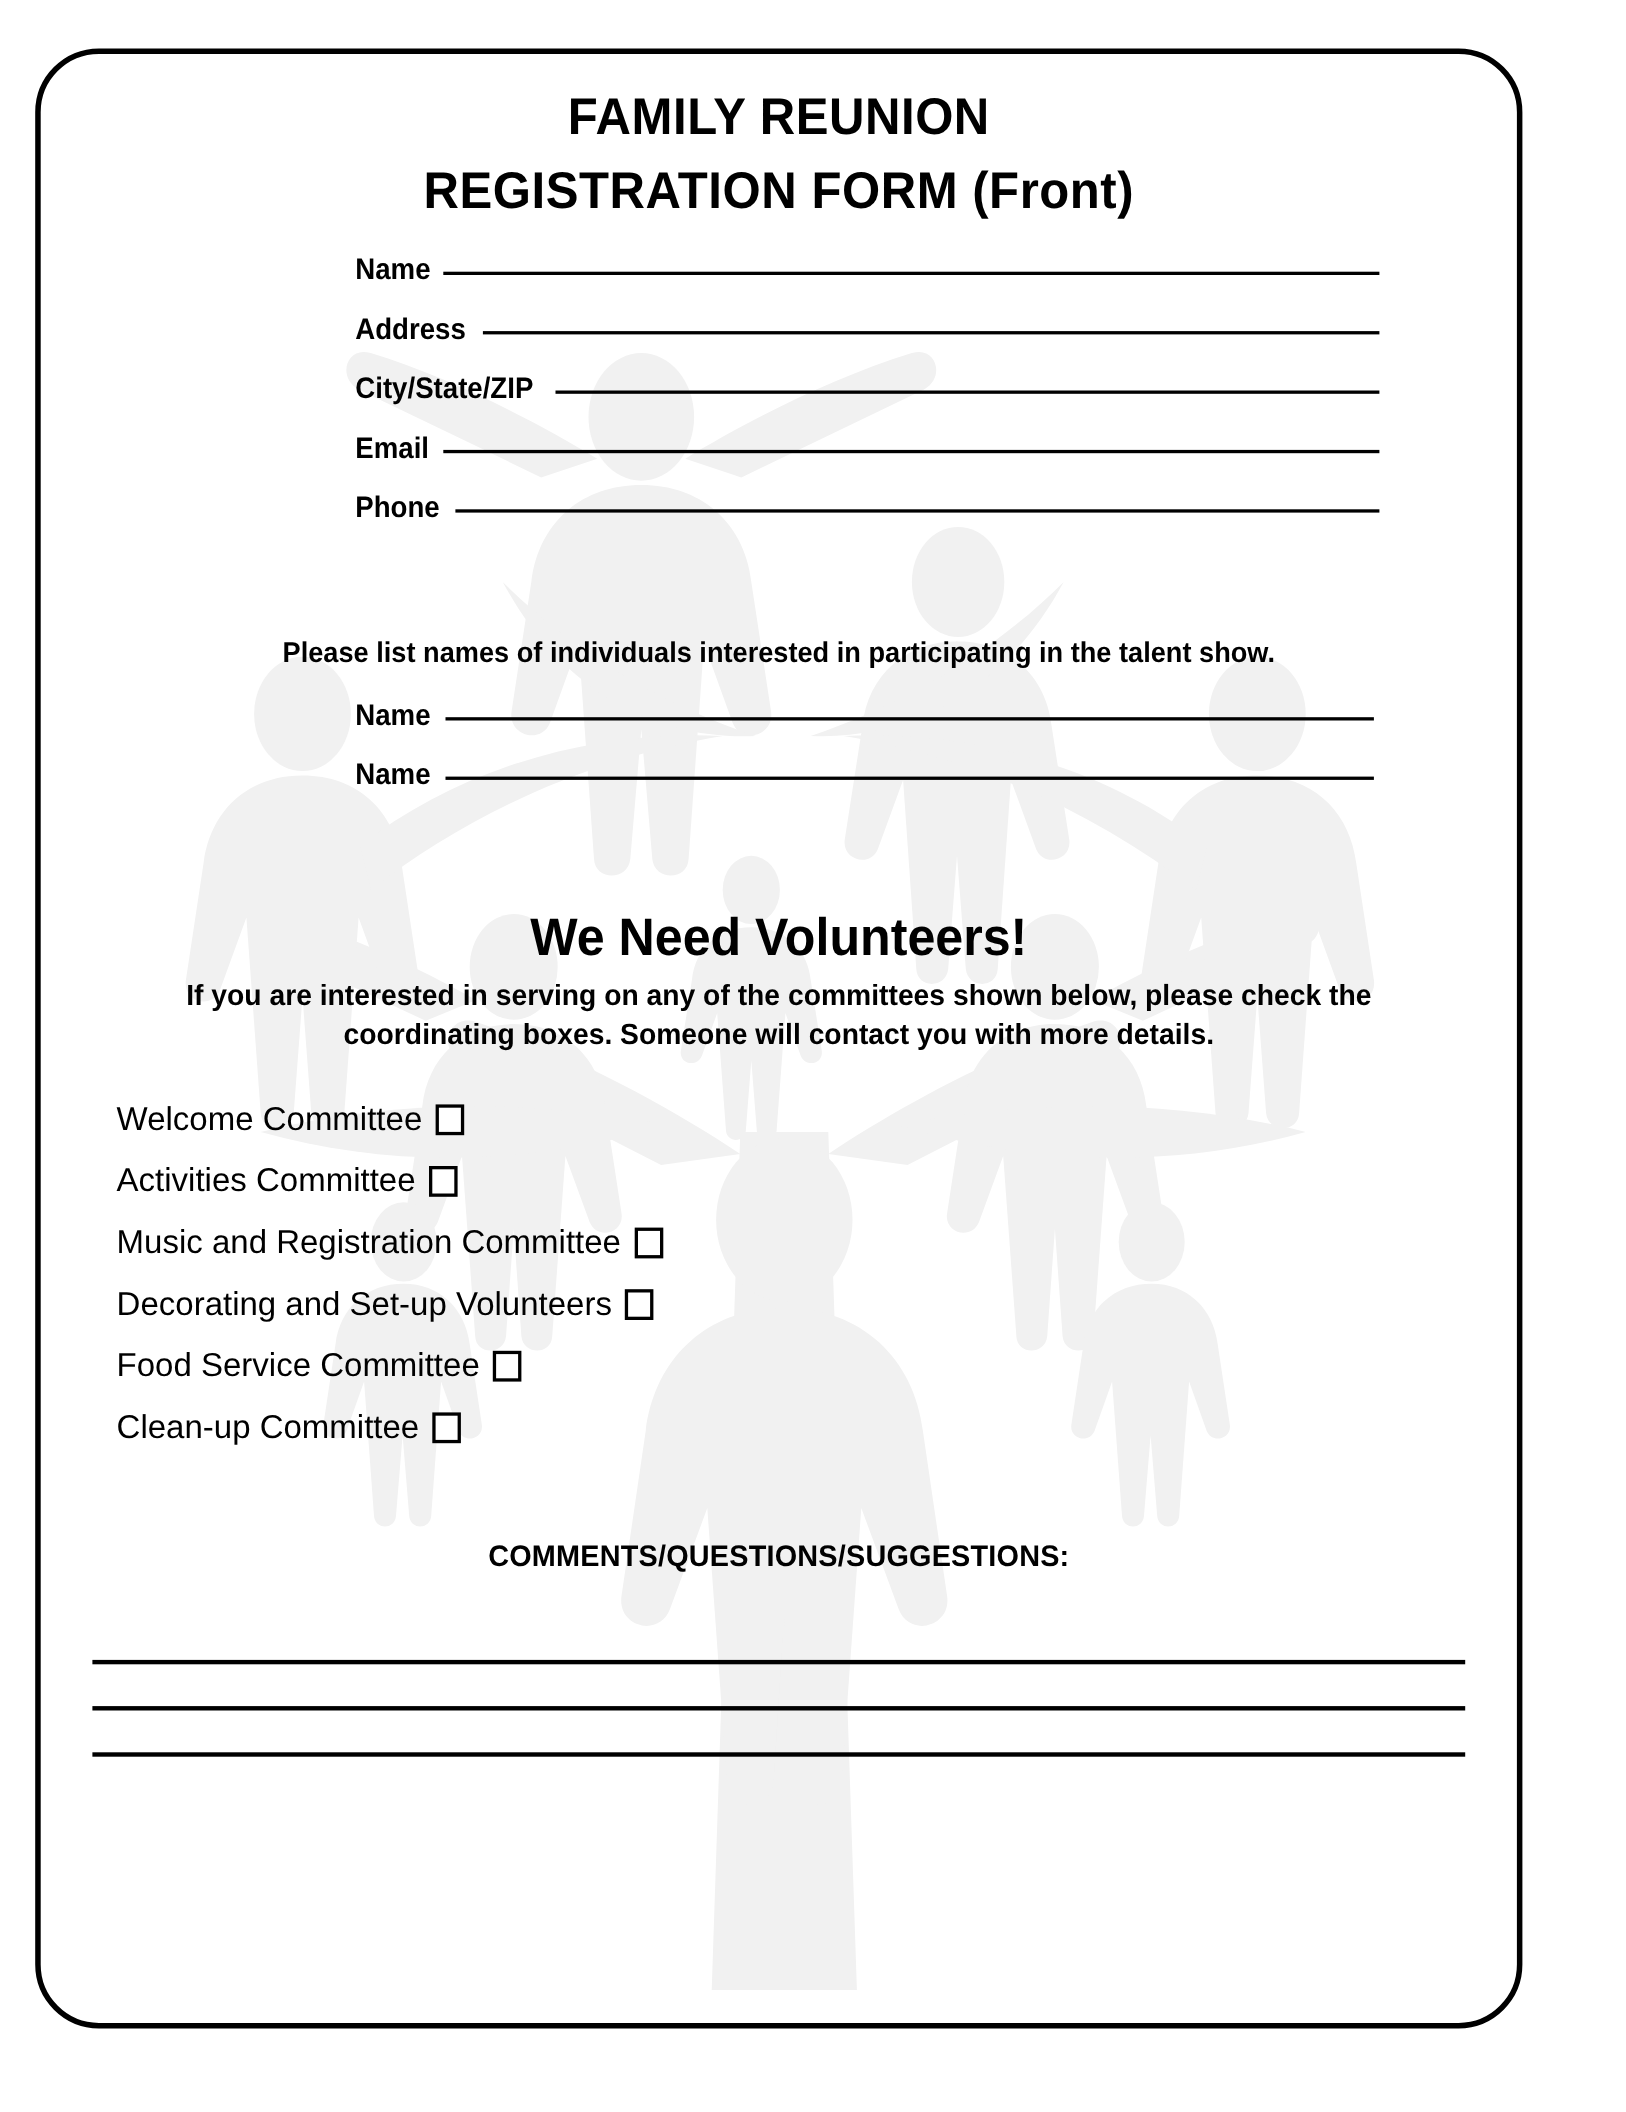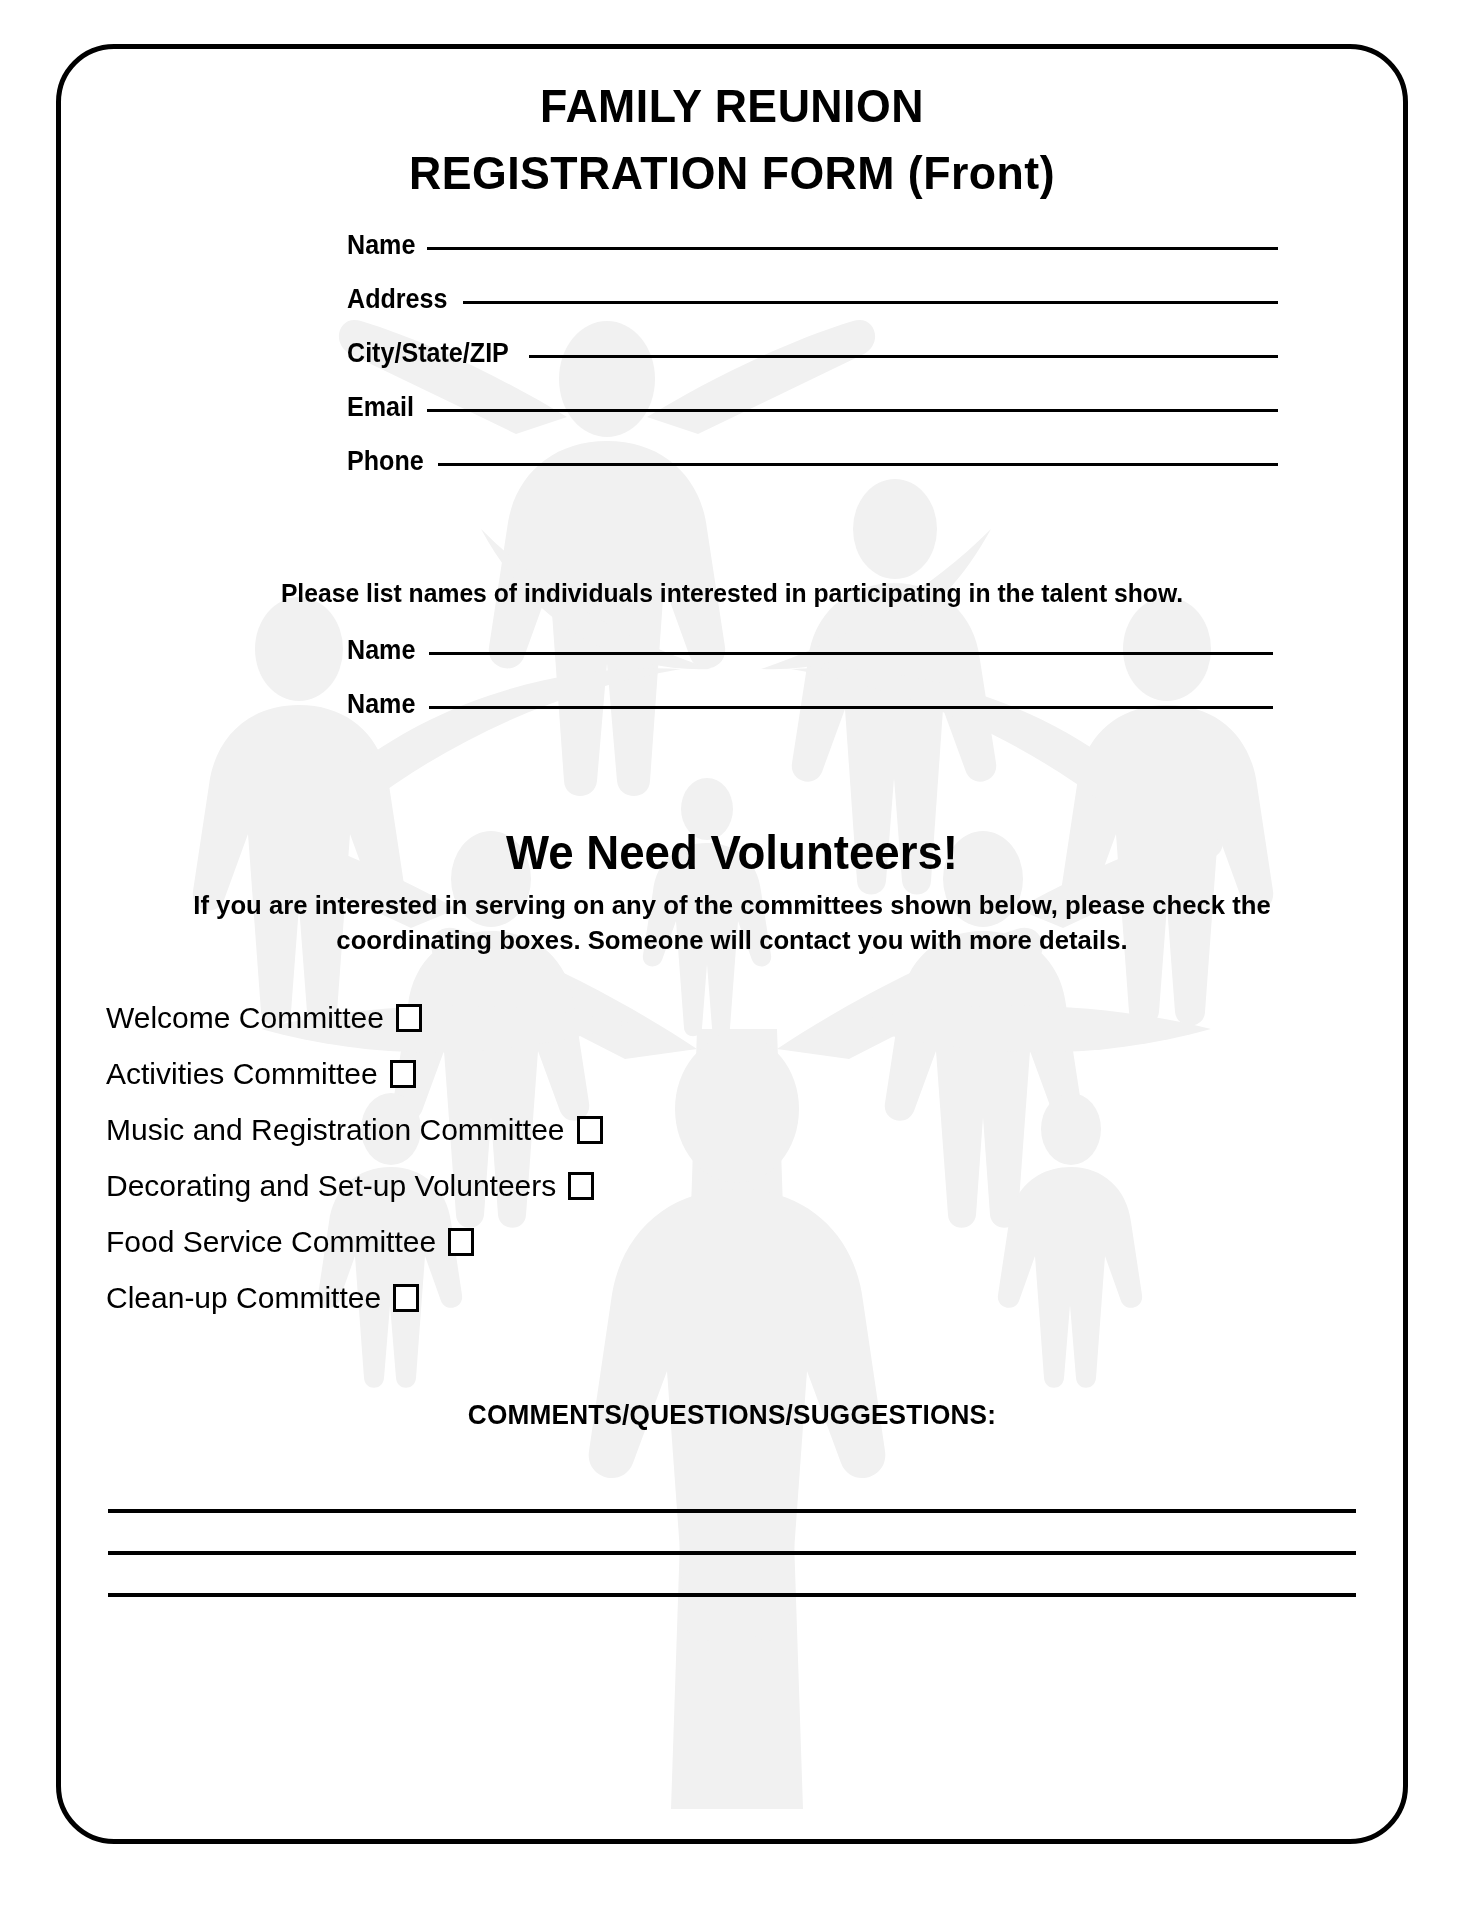--- a/index.html
+++ b/index.html
@@ -12,21 +12,21 @@
     height: 1920px;
     position: relative;
     font-family: "Liberation Sans", sans-serif;
     color: #000000;
     overflow: hidden;
   }
 
   
   #page {
     position: absolute;
-    left: 56px;
+    left: 32px;
     top: 44px;
     width: 1352px;
     height: 1800px;
     border: 5px solid #000000;
     border-radius: 58px;
     box-sizing: border-box;
     background: transparent;
     overflow: hidden;
   }
 
@@ -123,21 +123,21 @@
     line-height: 1.32;
     margin-top: 8px;
     padding-left: 40px;
     padding-right: 40px;
     transform: scaleX(0.97);
   }
 
   
   .committees {
     margin-top: 32px;
-    padding-left: 45px;
+    padding-left: 69px;
   }
   .committee-row {
     display: flex;
     align-items: center;
     height: 56px;
   }
   .committee-label {
     font-family: "Liberation Sans", sans-serif;
     font-weight: normal;
     font-size: 30px;

